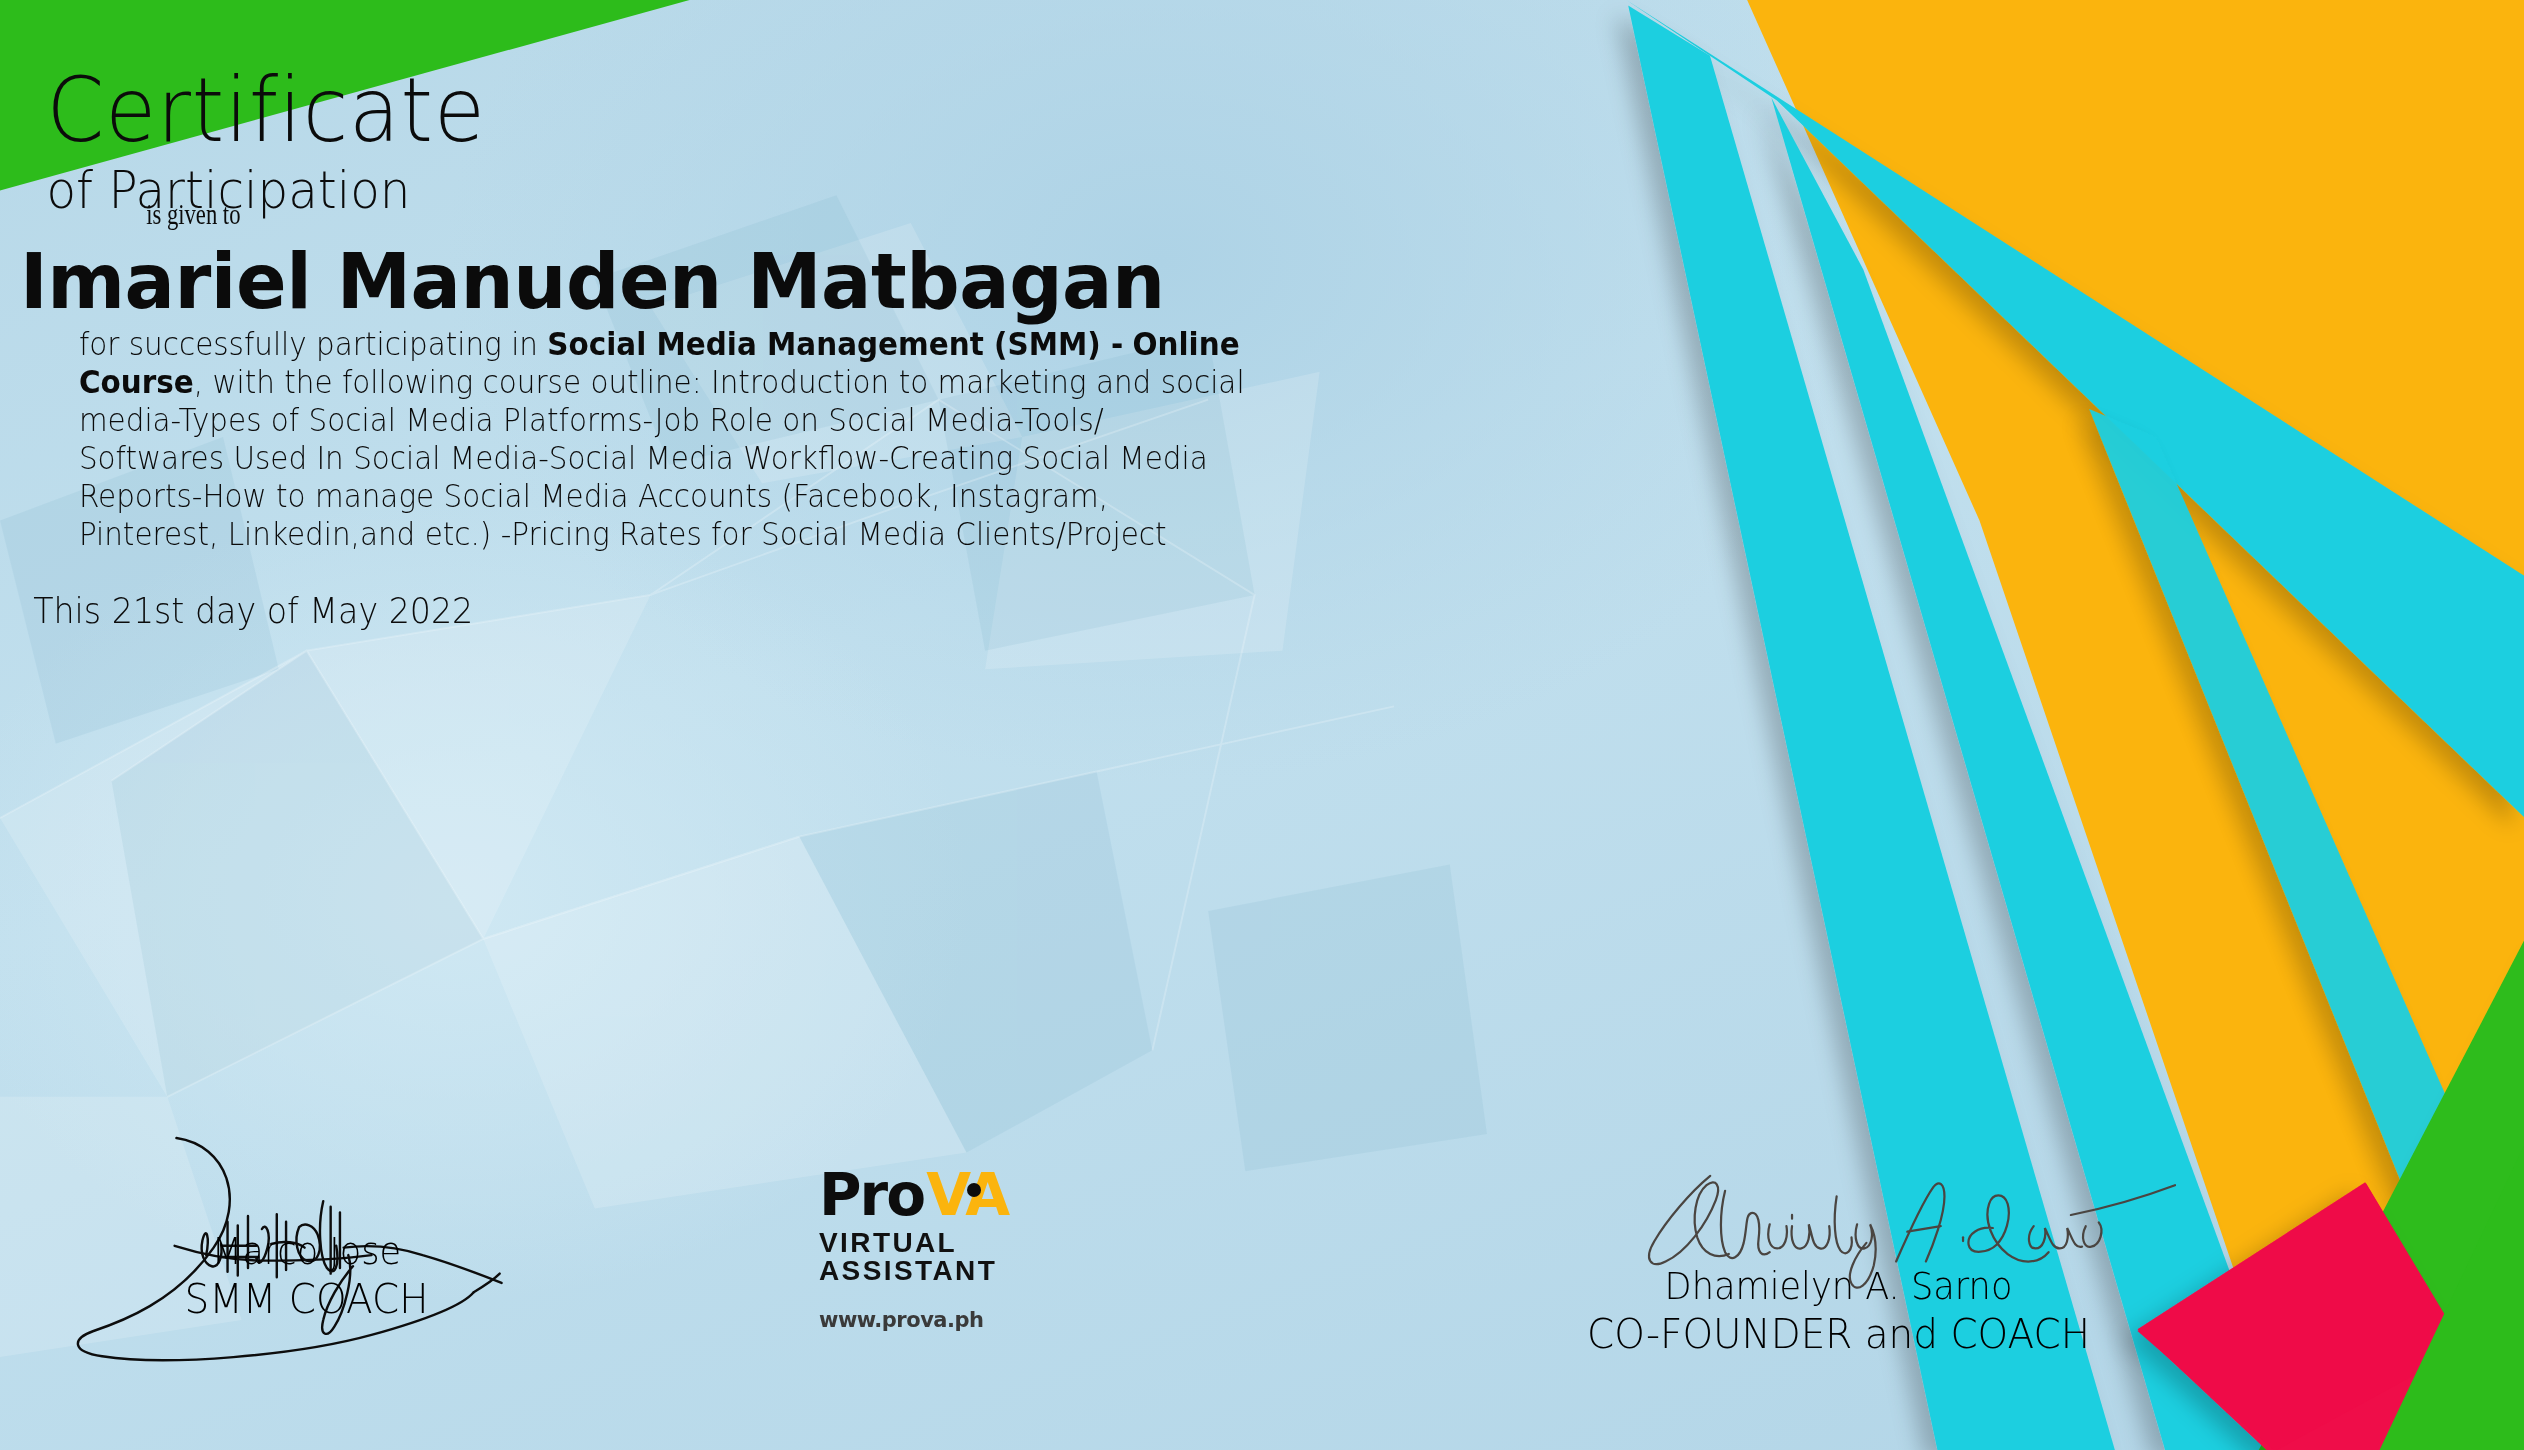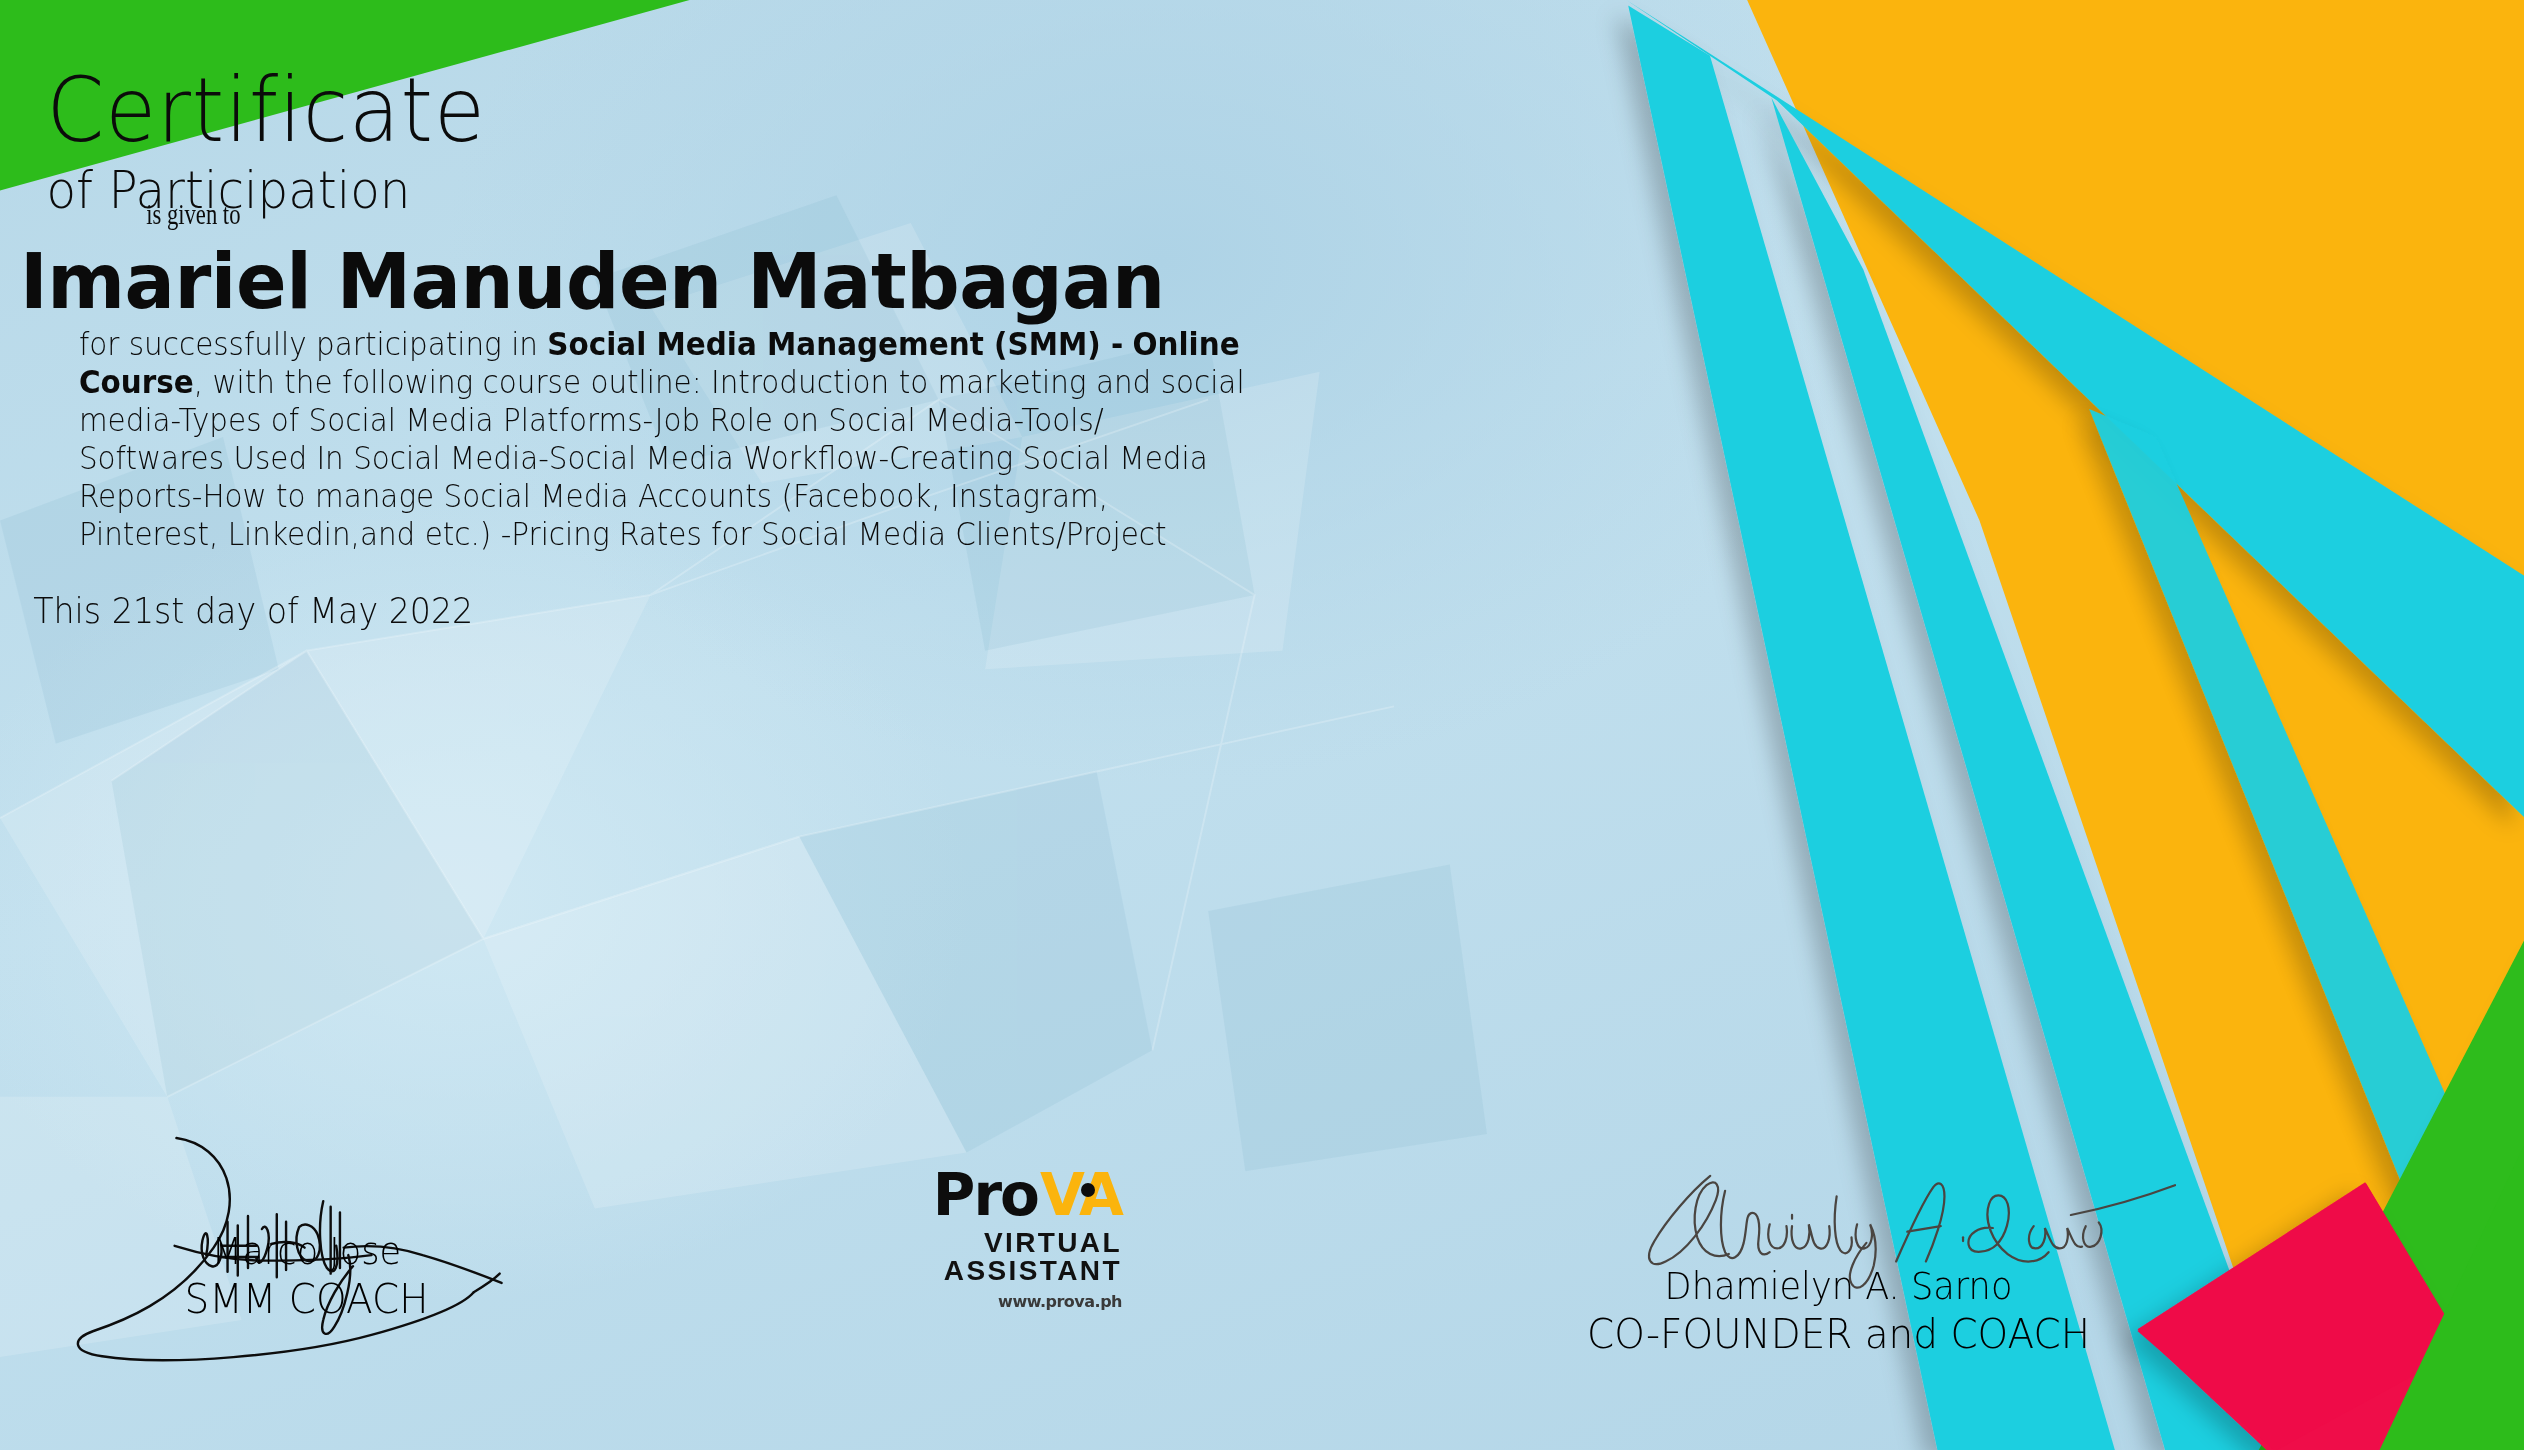--- a/index.html
+++ b/index.html
@@ -85,23 +85,23 @@
     position:absolute; left:0; right:0; top:591px;
     font-size:35px;
     font-weight:300;
     font-family:"DejaVu Sans", sans-serif;
     transform:scaleX(0.95);
   }
 
   
   .logo{
     position:absolute;
-    left:843px; top:1166px;
+    left:819px; top:1166px;
     width:279px;
-    text-align:right;
+    text-align:left;
     line-height:1;
   }
   .logo-word{
     font-size:58px;
     font-weight:bold;
     letter-spacing:-1.9px;
     font-family:"DejaVu Sans", sans-serif;
     white-space:nowrap;
   }
   .logo-pro{color:#0d0d0d;}
@@ -115,22 +115,22 @@
   }
   .logo-sub{
     margin-top:4.6px;
     font-size:28px;
     font-weight:bold;
     letter-spacing:2.4px;
     color:#111;
     font-family:"Liberation Sans", sans-serif;
   }
   .logo-url{
-    margin-top:9px;
-    font-size:16px;
+    margin-top:25px;
+    font-size:21px;
     font-weight:bold;
     color:#3a3a3a;
     font-family:"DejaVu Sans", sans-serif;
     letter-spacing:-0.5px;
   }
 
   
   .sig-block{position:absolute; text-align:center;}
   .sig-left{left:65px; top:1143px; width:483px;}
   .sig-right{left:1476px; top:1178px; width:725px;}

